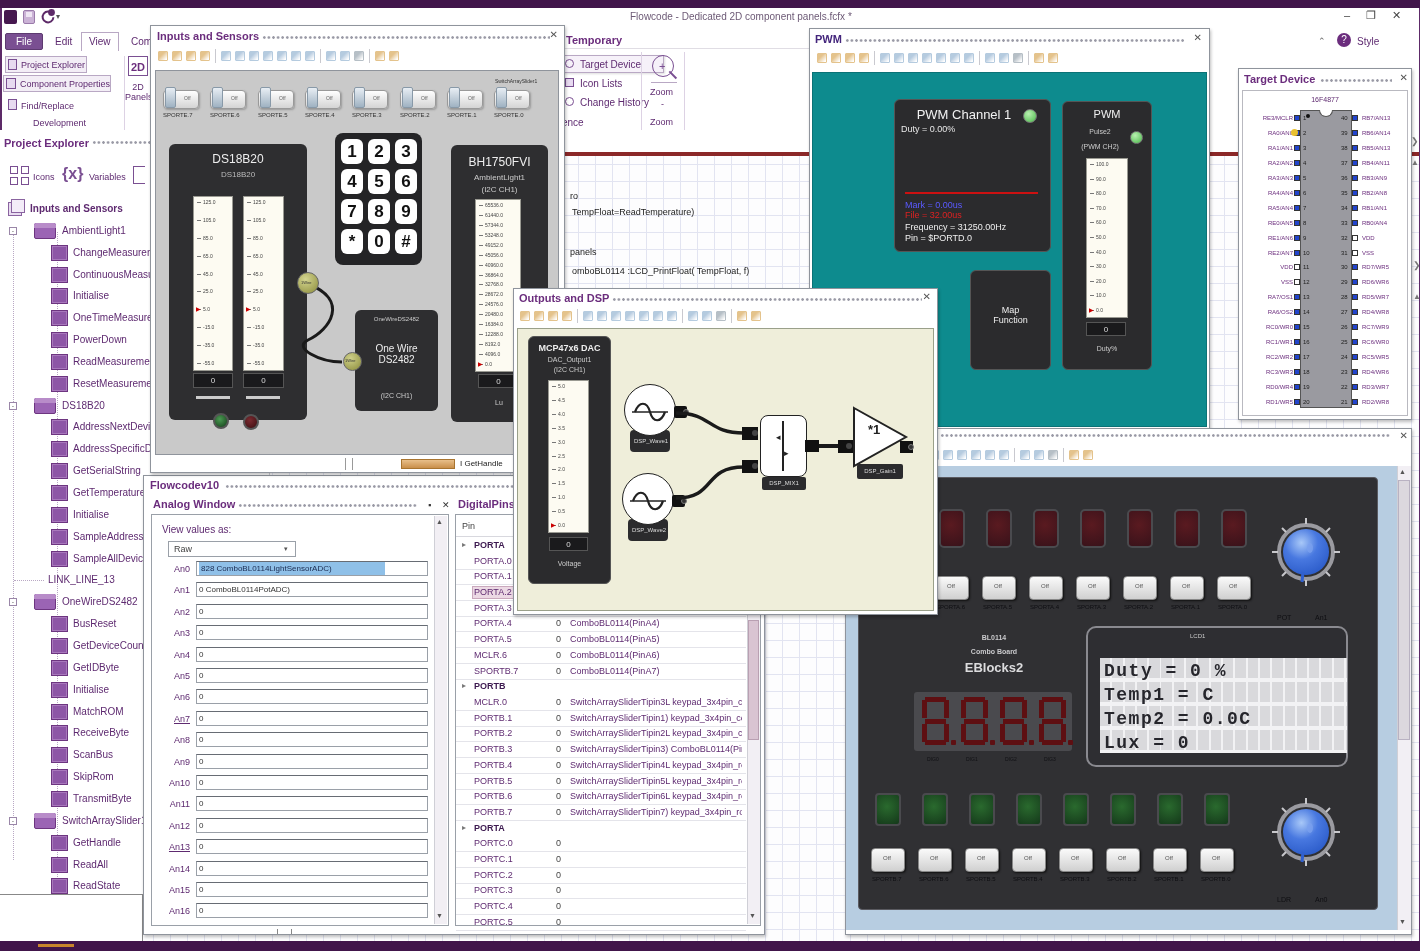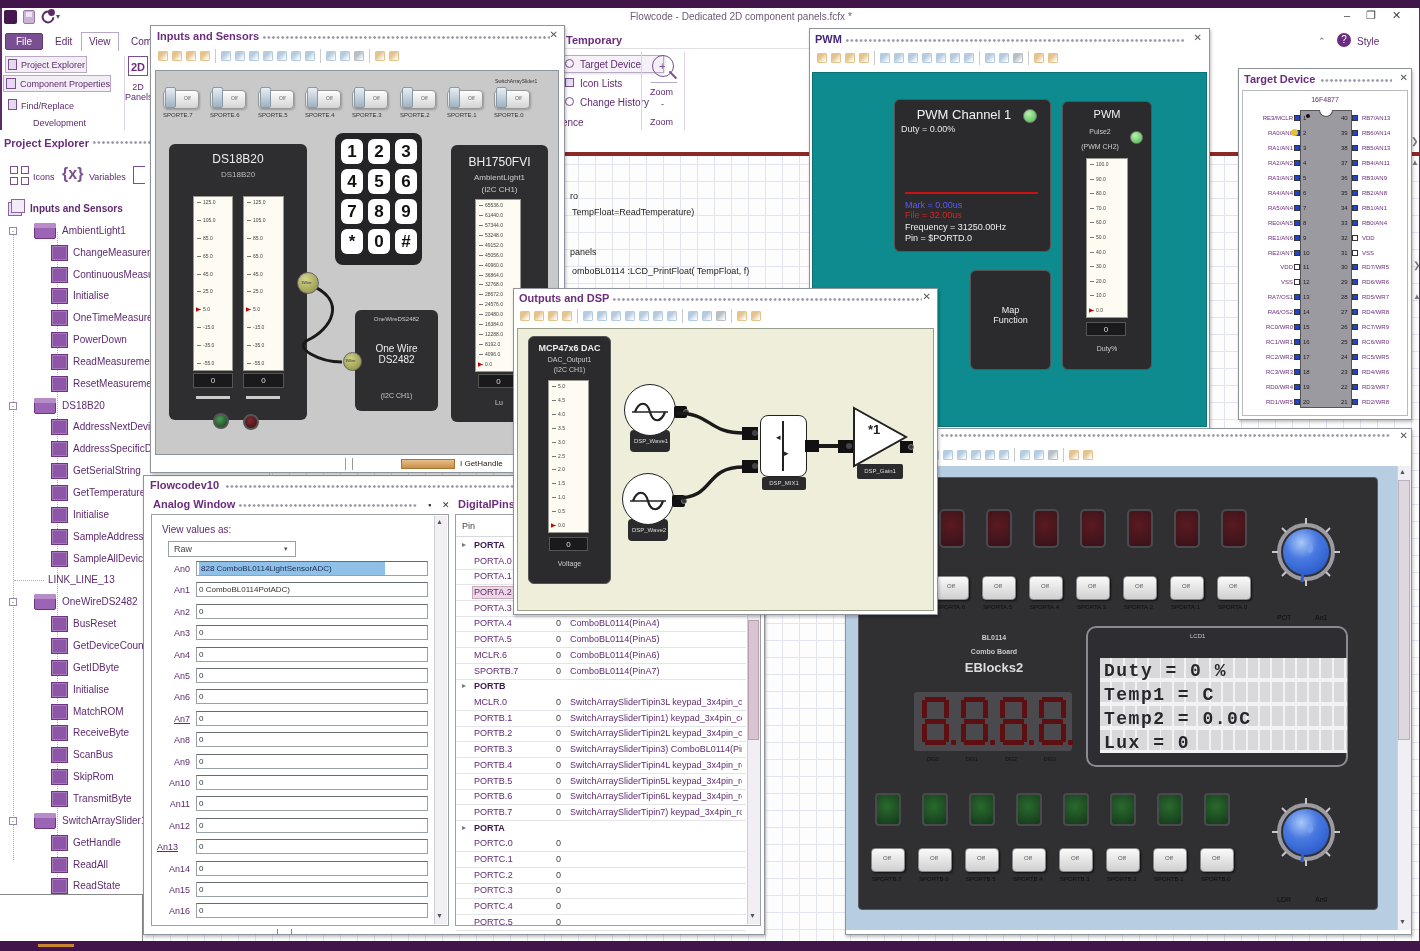--- a/index.html
+++ b/index.html
@@ -235,21 +235,21 @@
 <div class="anlbl" style="left:160px;top:735px;">An8</div>
 <div class="anbox" style="left:196px;top:732px;width:232px;">0</div>
 <div class="anlbl" style="left:160px;top:757px;">An9</div>
 <div class="anbox" style="left:196px;top:754px;width:232px;">0</div>
 <div class="anlbl" style="left:160px;top:778px;">An10</div>
 <div class="anbox" style="left:196px;top:775px;width:232px;">0</div>
 <div class="anlbl" style="left:160px;top:799px;">An11</div>
 <div class="anbox" style="left:196px;top:796px;width:232px;">0</div>
 <div class="anlbl" style="left:160px;top:821px;">An12</div>
 <div class="anbox" style="left:196px;top:818px;width:232px;">0</div>
-<div class="anlbl" style="left:148px;top:842px;text-decoration:underline;">An13</div>
+<div class="anlbl" style="left:160px;top:842px;text-decoration:underline;">An13</div>
 <div class="anbox" style="left:196px;top:839px;width:232px;">0</div>
 <div class="anlbl" style="left:160px;top:864px;">An14</div>
 <div class="anbox" style="left:196px;top:861px;width:232px;">0</div>
 <div class="anlbl" style="left:160px;top:885px;">An15</div>
 <div class="anbox" style="left:196px;top:882px;width:232px;">0</div>
 <div class="anlbl" style="left:160px;top:906px;">An16</div>
 <div class="anbox" style="left:196px;top:903px;width:232px;">0</div>
 <div class="abs" style="left:434px;top:516px;width:13px;height:408px;background:#f2eff4;border-left:1px solid #cfcfd6;"></div>
 <div class="abs" style="left:436px;top:518px;font-size:7px;color:#555;">▲</div>
 <div class="abs" style="left:436px;top:912px;font-size:7px;color:#555;">▼</div>

